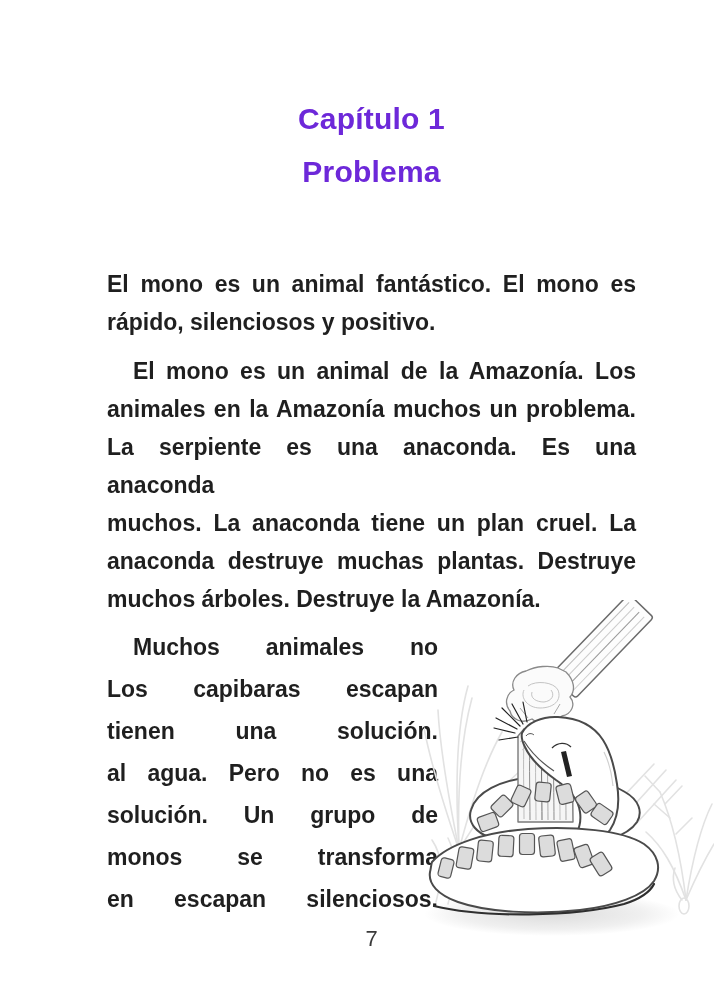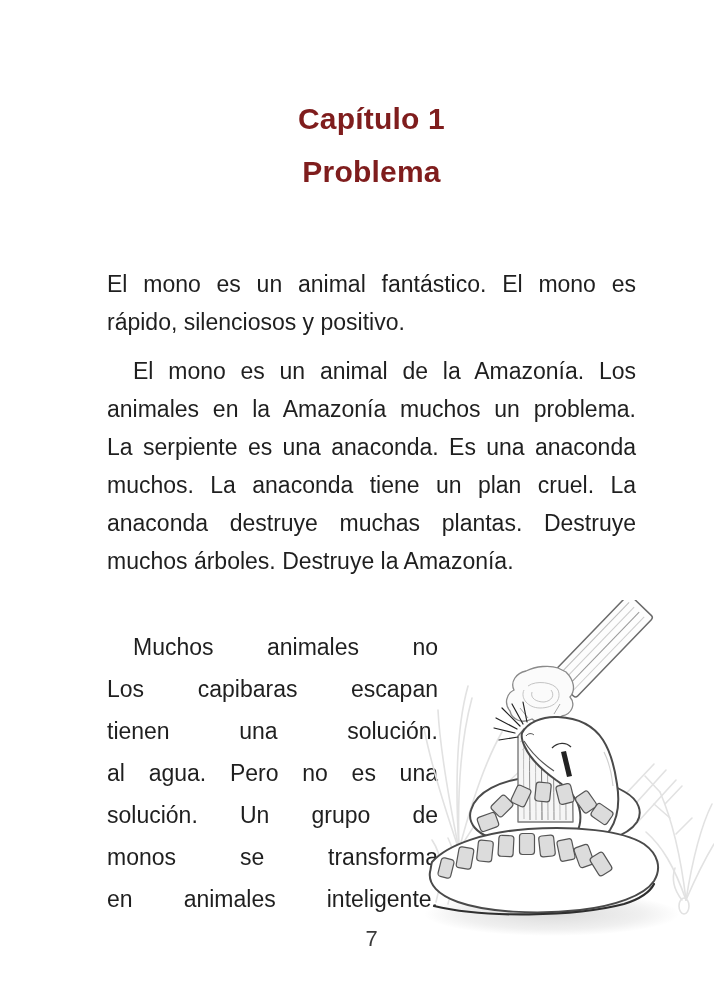--- a/index.html
+++ b/index.html
@@ -14,31 +14,32 @@
     overflow: hidden;
   }
   .heading {
     position: absolute;
     left: 107px;
     width: 529px;
     text-align: center;
     font-weight: bold;
     font-size: 30px;
     line-height: 34px;
-    color: #7f1d1d;
+    color: #6d28d9;
     letter-spacing: 0.2px;
   }
   .chapter-heading { top: 102px; }
   .chapter-title   { top: 155px; }
   .para {
     position: absolute;
     left: 107px;
     width: 529px;
     font-size: 23px;
     line-height: 38px;
+    font-weight: bold;
   }
   .para-1 { top: 265px; }
   .para-2 { top: 352px; }
   .para-3 { top: 626px; width: 331px; line-height: 42px; }
   .line { text-align: justify; text-align-last: justify; }
   .line-last { text-align-last: left; }
   .indent { text-indent: 26px; }
   .page-number {
     position: absolute;
     left: 107px;
@@ -79,21 +80,21 @@
     <div class="line line-last">muchos árboles. Destruye la Amazonía.</div>
   </div>
 
   <div class="para para-3">
     <div class="line indent">Muchos animales no</div>
     <div class="line">Los capibaras escapan</div>
     <div class="line">tienen una solución.</div>
     <div class="line">al agua. Pero no es una</div>
     <div class="line">solución. Un grupo de</div>
     <div class="line">monos se transforma</div>
-    <div class="line">en animales inteligente.</div>
+    <div class="line">en escapan silenciosos.</div>
   </div>
 
   <svg class="illustration" viewBox="0 0 290 345" xmlns="http://www.w3.org/2000/svg">
     <defs>
       <radialGradient id="shadow" cx="50%" cy="50%" r="50%">
         <stop offset="0%" stop-color="rgba(60,60,60,0.18)"></stop>
         <stop offset="70%" stop-color="rgba(60,60,60,0.08)"></stop>
         <stop offset="100%" stop-color="rgba(60,60,60,0)"></stop>
       </radialGradient>
     </defs>

